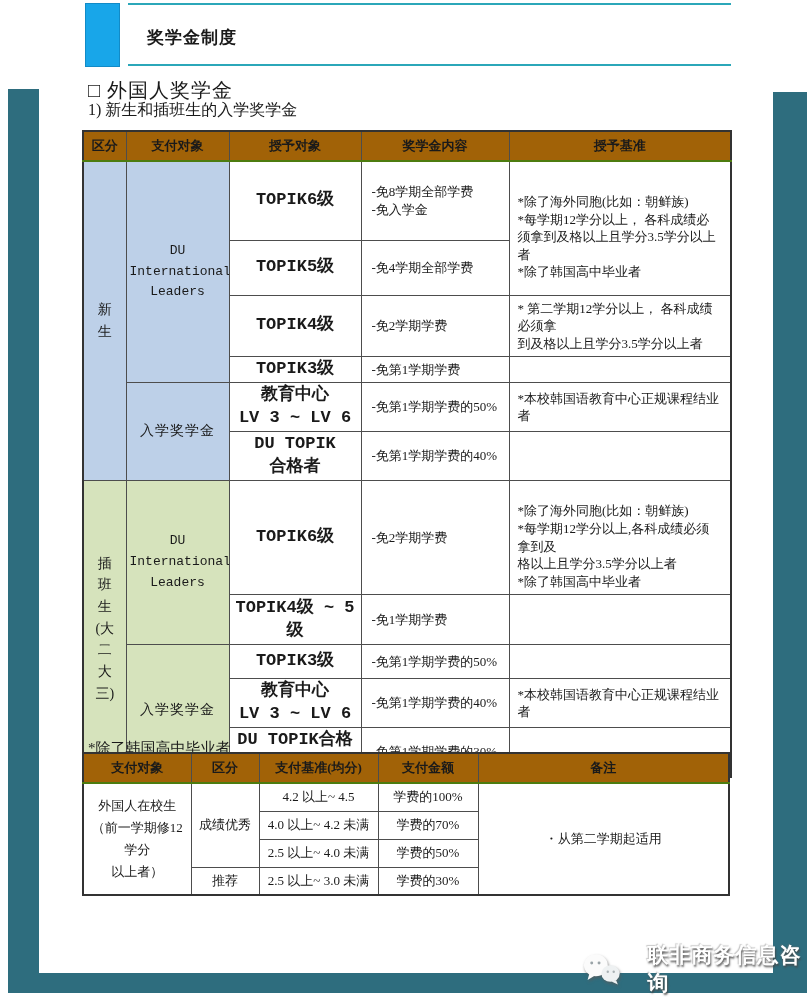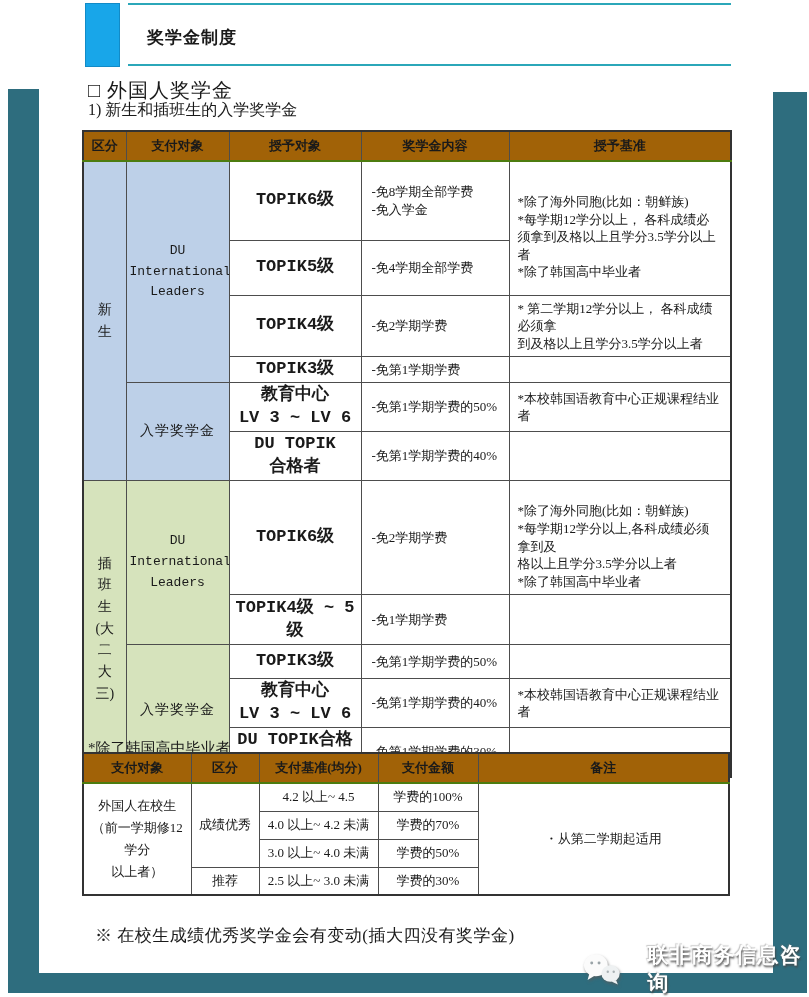--- a/index.html
+++ b/index.html
@@ -201,32 +201,31 @@
       <td class="c" rowspan="3">成绩优秀</td>
       <td class="c">4.2 以上~ 4.5</td>
       <td class="c">学费的100%</td>
       <td class="c" rowspan="4">・从第二学期起适用</td>
     </tr>
     <tr style="height:28px">
       <td class="c">4.0 以上~ 4.2 未满</td>
       <td class="c">学费的70%</td>
     </tr>
     <tr style="height:28px">
-      <td class="c">3.0 以上~ 4.0 未满</td>
+      <td class="c">2.5 以上~ 4.0 未满</td>
       <td class="c">学费的50%</td>
     </tr>
     <tr style="height:28px">
       <td class="c">推荐</td>
       <td class="c">2.5 以上~ 3.0 未满</td>
       <td class="c">学费的30%</td>
     </tr>
   </tbody>
     </table>
 
-  <div class="t2note">※  在校生成绩优秀奖学金会有变动(插大四没有奖学金)</div>
 
   <div class="watermark">
     <svg class="wm-icon" width="42" height="36" viewBox="0 0 42 36">
       <ellipse cx="14" cy="14" rx="13" ry="12" fill="#fbfbfb"></ellipse>
       <path d="M7 23 L5 30 L13 25 Z" fill="#fbfbfb"></path>
       <circle cx="9.5" cy="11.5" r="1.6" fill="#9aa4a8"></circle>
       <circle cx="17.5" cy="11.5" r="1.6" fill="#9aa4a8"></circle>
       <ellipse cx="30" cy="23" rx="10" ry="9" fill="#eef1f2"></ellipse>
       <path d="M36 30 L38 35 L31 31.5 Z" fill="#eef1f2"></path>
       <circle cx="27" cy="21" r="1.3" fill="#a8b0b4"></circle>

